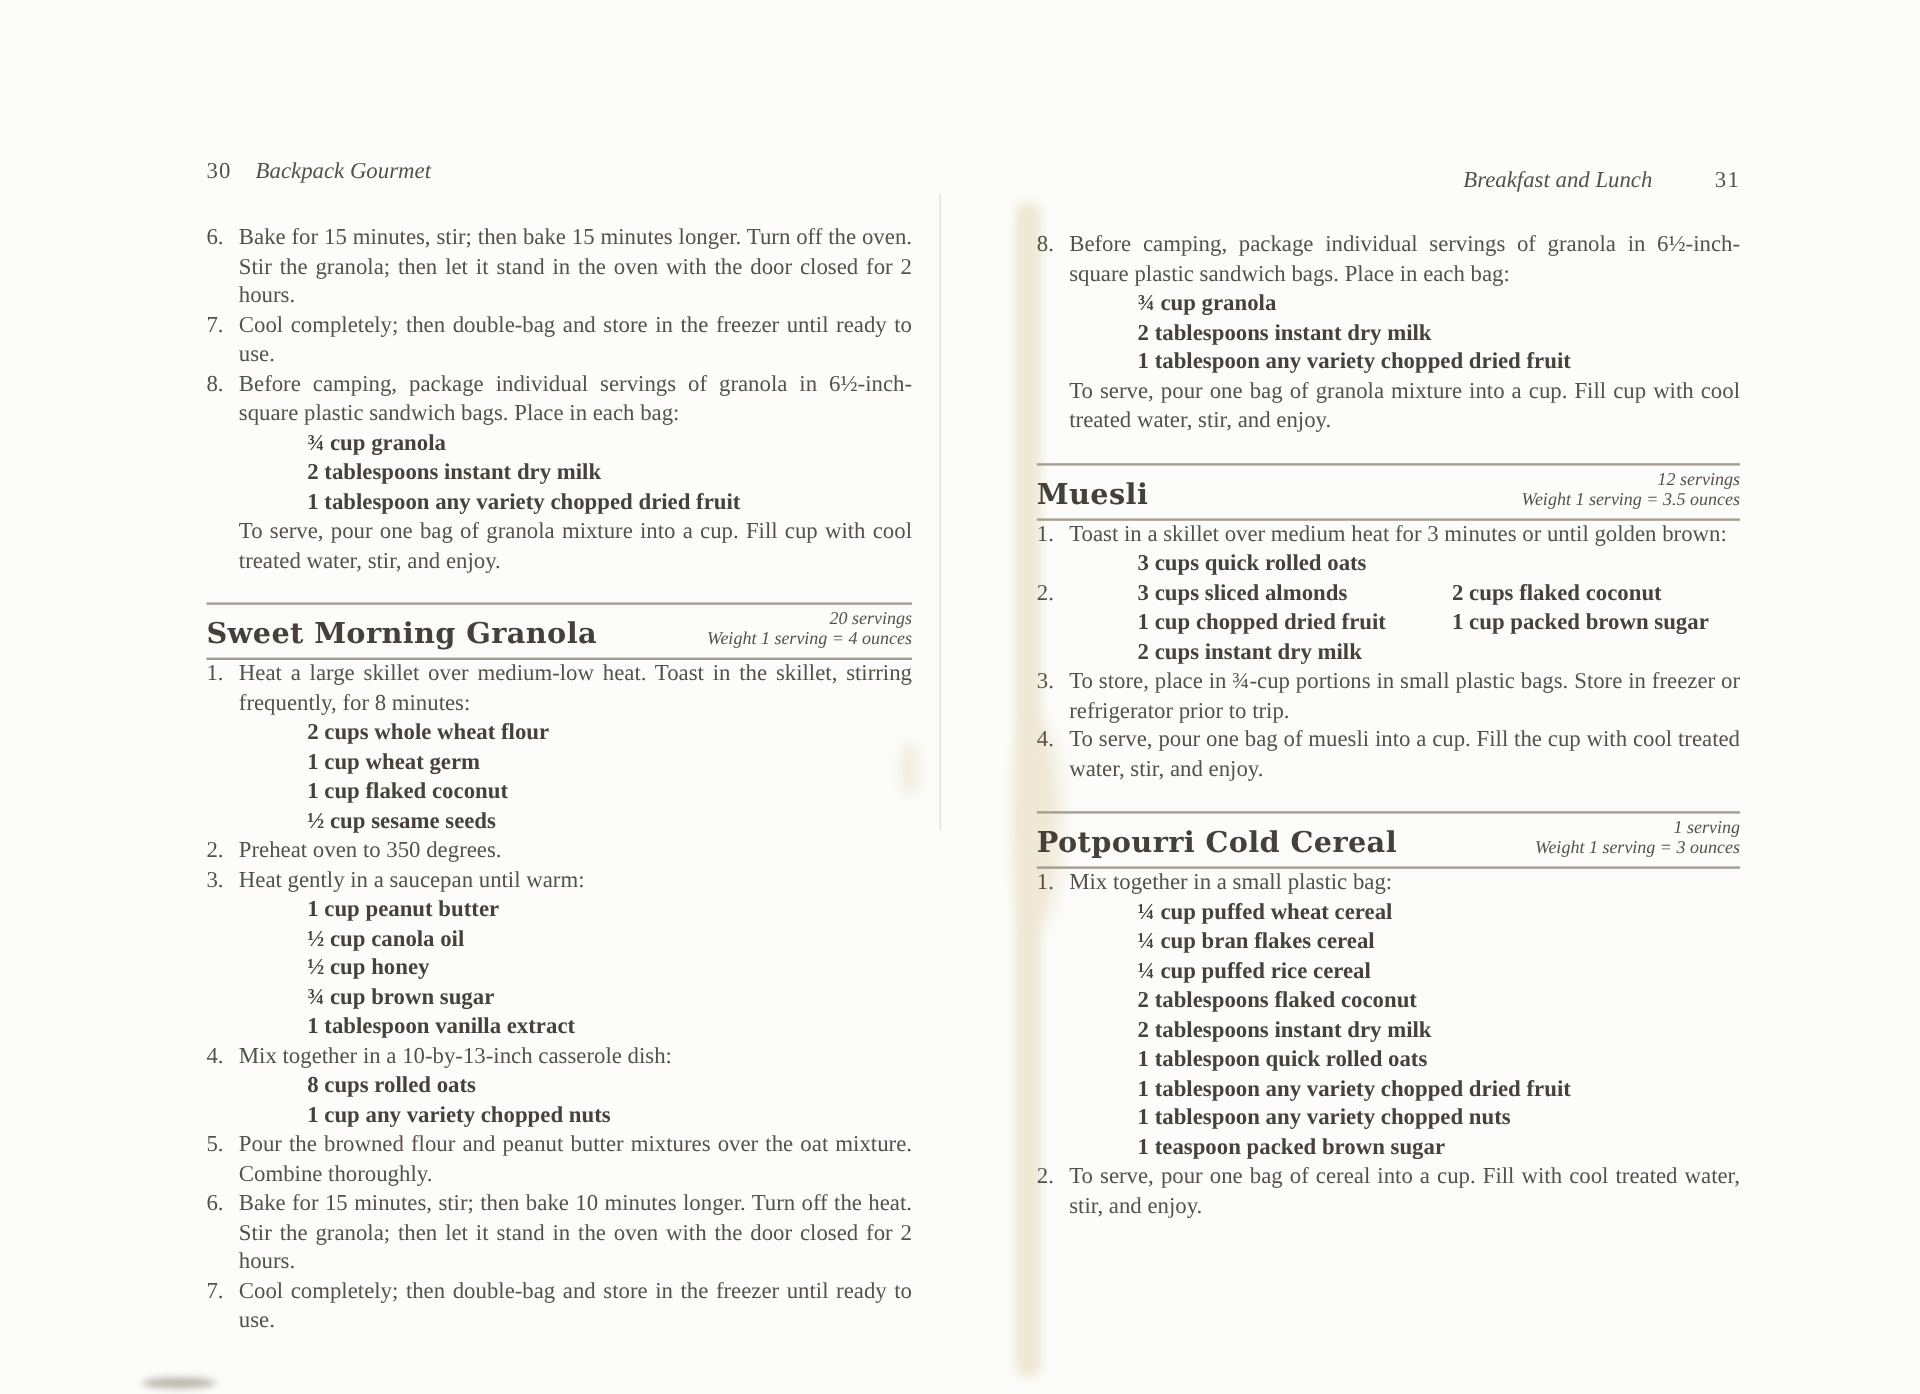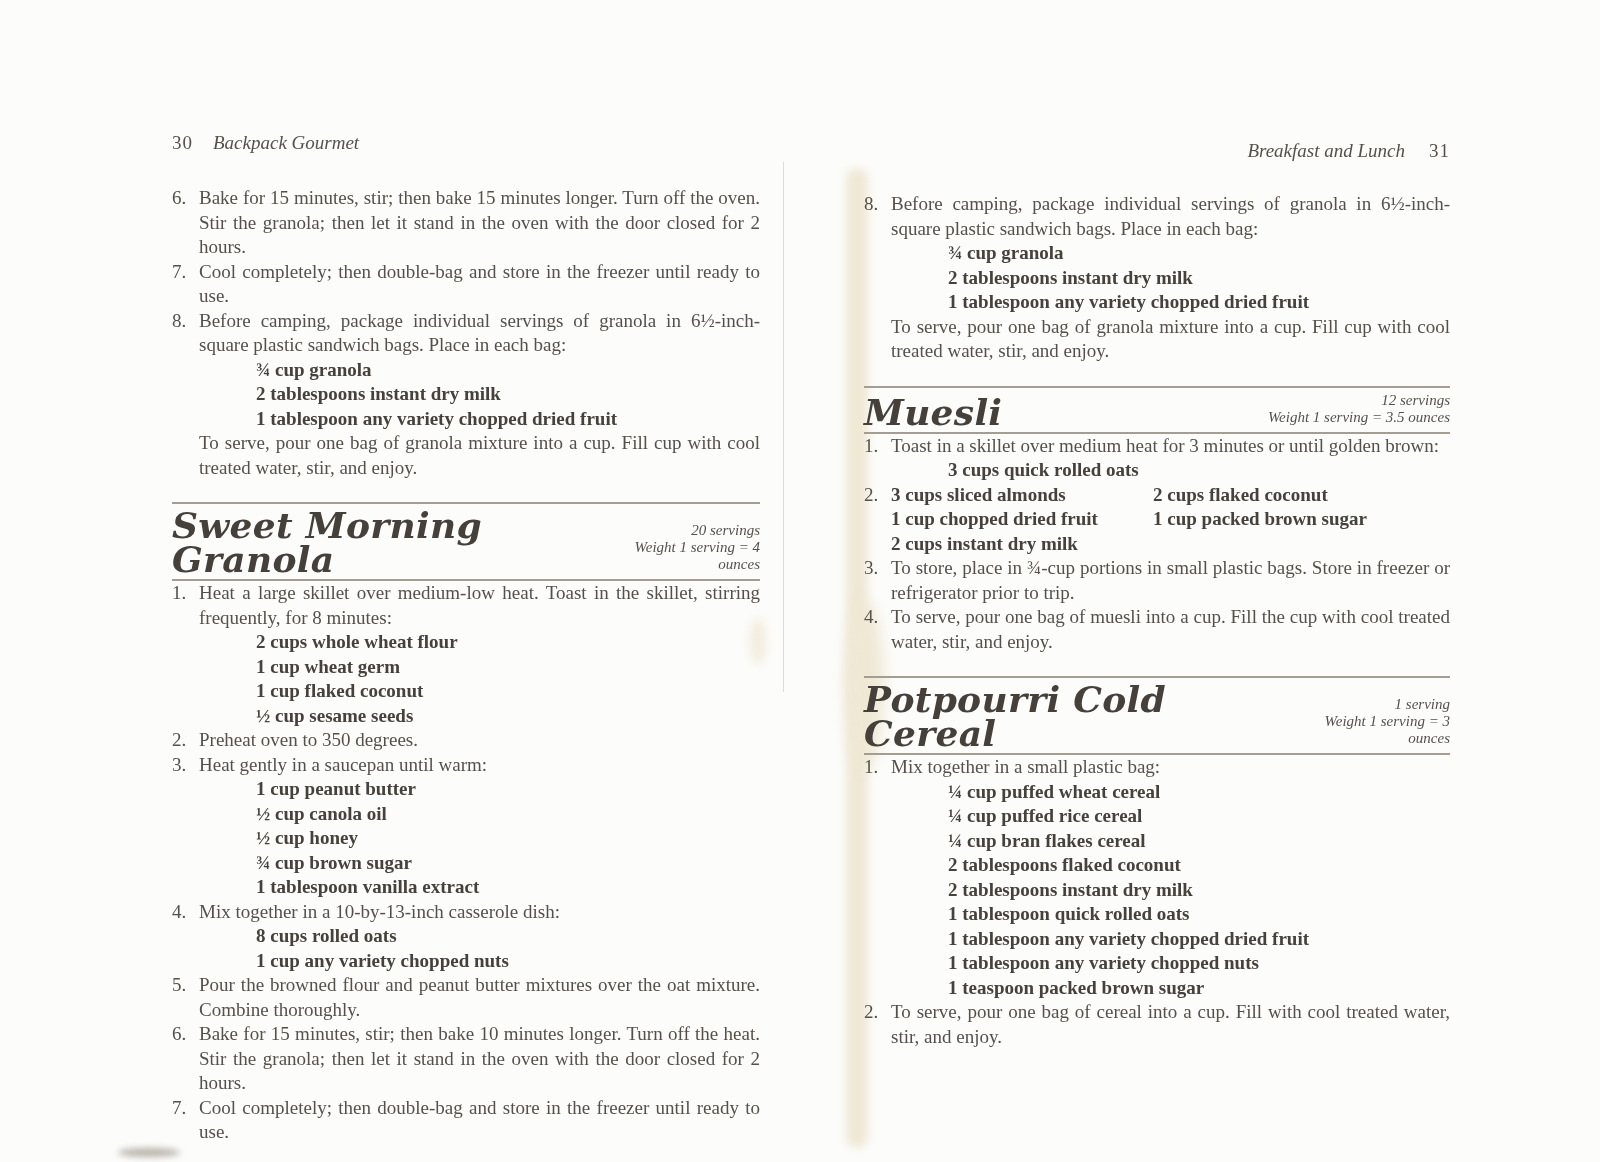--- a/index.html
+++ b/index.html
@@ -10,42 +10,42 @@
     color:var(--ink,#55514a);
   }
   .page{position:absolute;}
   .page-left{left:172px;top:132px;width:588px;}
   .page-right{left:864px;top:140px;width:586px;}
 
   .pg-header{display:flex;align-items:baseline;font-size:19px;color:var(--ink);}
   .pg-header .num{font-style:normal;letter-spacing:1px;}
   .pg-header .rtitle{font-style:italic;}
   .pg-header.left .rtitle{margin-left:20px;}
-  .pg-header.right{justify-content:flex-end;}
+  .pg-header.right{justify-content:flex-end;gap:28px;}
   .pg-header.right .num{margin-left:24px;}
 
   .content{margin-top:32px;font-size:19px;line-height:24.5px;}
   .page-right .content{margin-top:30px;}
 
   .step{display:flex;align-items:flex-start;}
   .step-num{flex:0 0 27px;}
   .step-body{flex:1;text-align:justify;}
   .step-text{margin:0;}
   .ing-list{margin:0 0 0 57px;padding:0;list-style:none;font-weight:bold;color:var(--ink-bold,#46423b);}
-  .ing-cols{display:flex;}
+  .ing-cols{display:flex;margin-left:57px;}
   .ing-cols .ing-list{margin:0;}
   .ing-cols .col-1{flex:0 0 262px;}
   .after{margin:0;}
 
   .recipe{margin-top:22px;}
   .rule{height:0;border-top:2px solid var(--rule,#a39d92);}
   .rcp-head{display:flex;justify-content:space-between;align-items:flex-end;padding:4px 0 3px;}
   .rcp-title{
     margin:0;font-family:"DejaVu Serif","Liberation Serif",serif;
-    font-size:36px;font-style:italic;font-weight:bold;line-height:34px;
+    font-size:24px;font-weight:bold;line-height:34px;
     color:var(--ink-head,#45413a);letter-spacing:.3px;
   }
   .rcp-meta{text-align:right;font-style:italic;font-size:15px;line-height:17px;padding-bottom:3px;color:var(--ink);}
   .intro{font-style:italic;margin:5px 0 1px;}
 
   
   .gutter-line{position:absolute;left:783px;top:162px;width:1px;height:530px;background:#dedbd3;}
   .edge-tint{
     position:absolute;left:846px;top:168px;width:22px;height:980px;
     background:var(--tint,#efe8d5);filter:blur(4px);border-radius:12px;
@@ -247,22 +247,22 @@
             <div class="weight">Weight 1 serving = 3 ounces</div>
           </div>
         </div>
         <div class="rule"></div>
         <div class="step">
           <span class="step-num">1.</span>
           <div class="step-body">
             <p class="step-text">Mix together in a small plastic bag:</p>
             <ul class="ing-list">
               <li class="ing">¼ cup puffed wheat cereal</li>
+              <li class="ing">¼ cup bran flakes cereal</li>
               <li class="ing">¼ cup puffed rice cereal</li>
-              <li class="ing">¼ cup bran flakes cereal</li>
               <li class="ing">2 tablespoons flaked coconut</li>
               <li class="ing">2 tablespoons instant dry milk</li>
               <li class="ing">1 tablespoon quick rolled oats</li>
               <li class="ing">1 tablespoon any variety chopped dried fruit</li>
               <li class="ing">1 tablespoon any variety chopped nuts</li>
               <li class="ing">1 teaspoon packed brown sugar</li>
             </ul>
           </div>
         </div>
         <div class="step">

